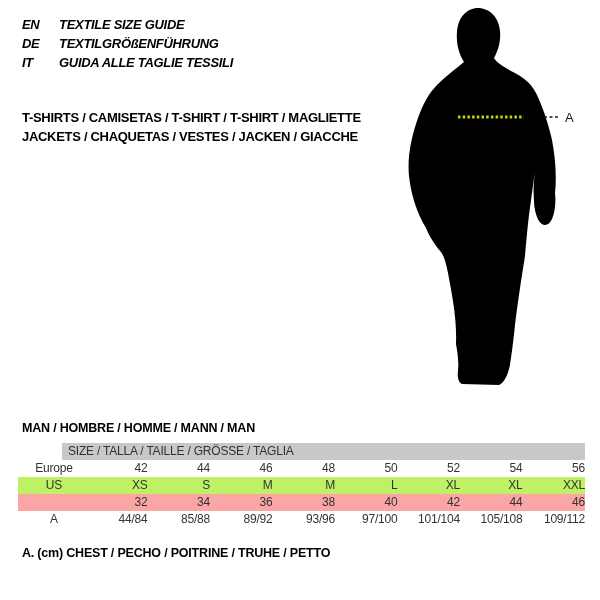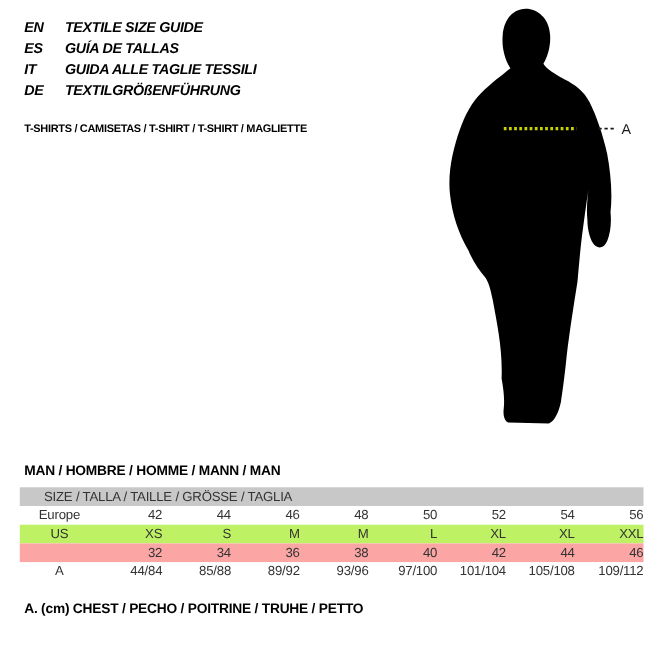--- a/index.html
+++ b/index.html
@@ -23,21 +23,21 @@
     font-size: 13px; font-weight: 700;
     letter-spacing: -0.3px;
     white-space: nowrap;
     font-style: italic;
   }
   .lang-code { width: 37px; }
 
   
   .categories {
     position: absolute; left: 22px; top: 109px;
-    font-size: 10px; font-weight: 700;
+    font-size: 13px; font-weight: 700;
     line-height: 18.5px;
     letter-spacing: -0.3px;
     white-space: nowrap;
   }
 
   
   .figure-wrap {
     position: absolute; left: 400px; top: 0;
     width: 200px; height: 410px;
   }
@@ -59,23 +59,24 @@
   
   .size-table {
     position: absolute; left: 18px; top: 443px;
     width: 567px;
     font-size: 12px;
     color: #333;
     letter-spacing: -0.2px;
   }
   .t-header {
     height: 17px; line-height: 17px;
-    padding-left: 22px;
+    padding-left: 6px;
     white-space: nowrap;
     overflow: hidden;
+    margin-left: 44px;
   }
   .t-row {
     display: flex;
     height: 17px; line-height: 17px;
   }
   .t-label {
     width: 67px;
     padding-left: 5px;
     text-align: center;
   }
@@ -95,35 +96,32 @@
 </style>
 </head>
 <body>
 
 <div class="lang-list">
     <div class="lang-row">
       <span class="lang-code">EN</span>
       <span>TEXTILE SIZE GUIDE</span>
     </div>
     <div class="lang-row">
-      <span class="lang-code">ES</span>
-      <span>GUÍA DE TALLAS</span>
+      <span class="lang-code">DE</span>
+      <span>TEXTILGRÖßENFÜHRUNG</span>
     </div>
     <div class="lang-row">
       <span class="lang-code">IT</span>
       <span>GUIDA ALLE TAGLIE TESSILI</span>
     </div>
-    <div class="lang-row">
-      <span class="lang-code">DE</span>
-      <span>TEXTILGRÖßENFÜHRUNG</span>
-    </div>
   </div>
 
 <div class="categories">
   <div>T-SHIRTS / CAMISETAS / T-SHIRT / T-SHIRT / MAGLIETTE</div>
+  <div>JACKETS / CHAQUETAS / VESTES / JACKEN / GIACCHE</div>
 </div>
 
 <div class="figure-wrap">
   <svg viewBox="0 0 200 410" xmlns="http://www.w3.org/2000/svg">
     <path d="M78,8
              C89,8 99,17 100,31
              C101,41 98,51 94,58
              C97,63 104,67 113,72
              C123,77 131,83 136,93
              C142,105 148,122 152,140

